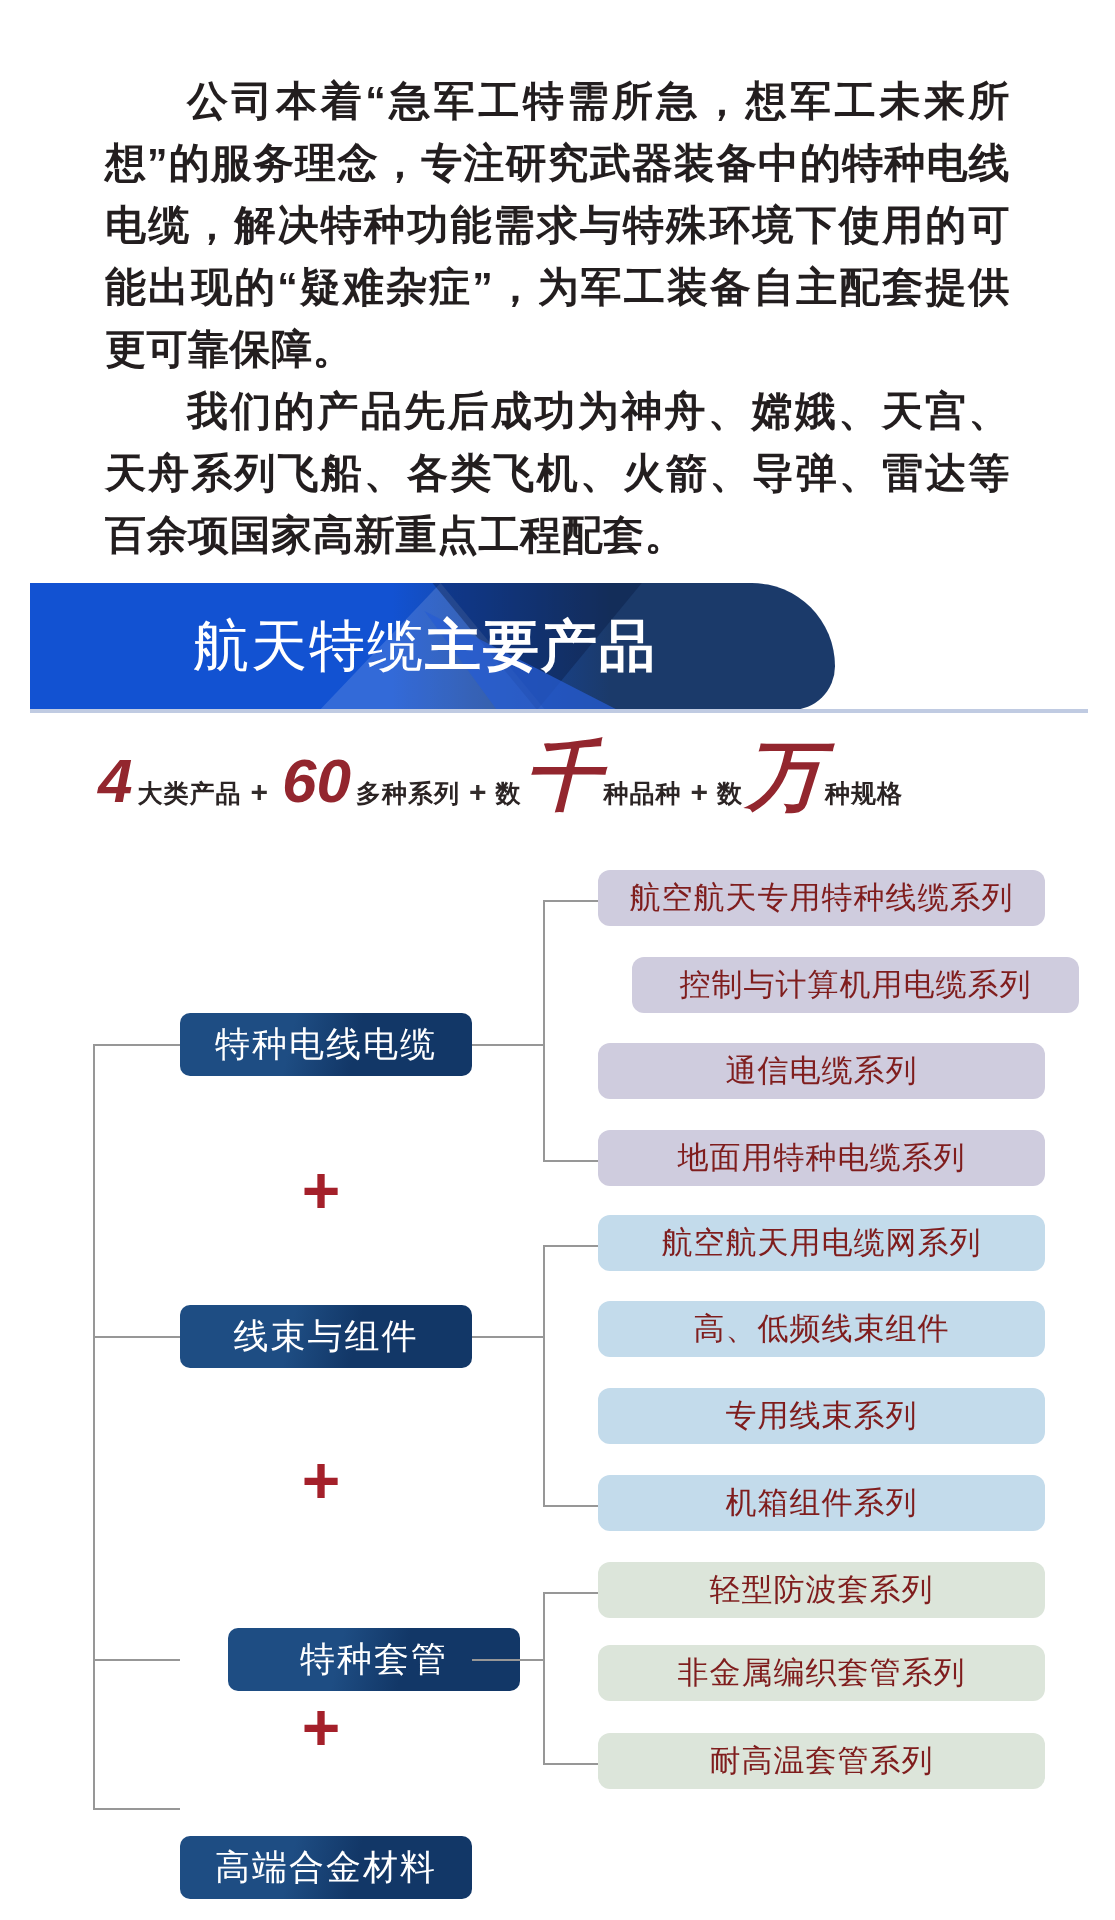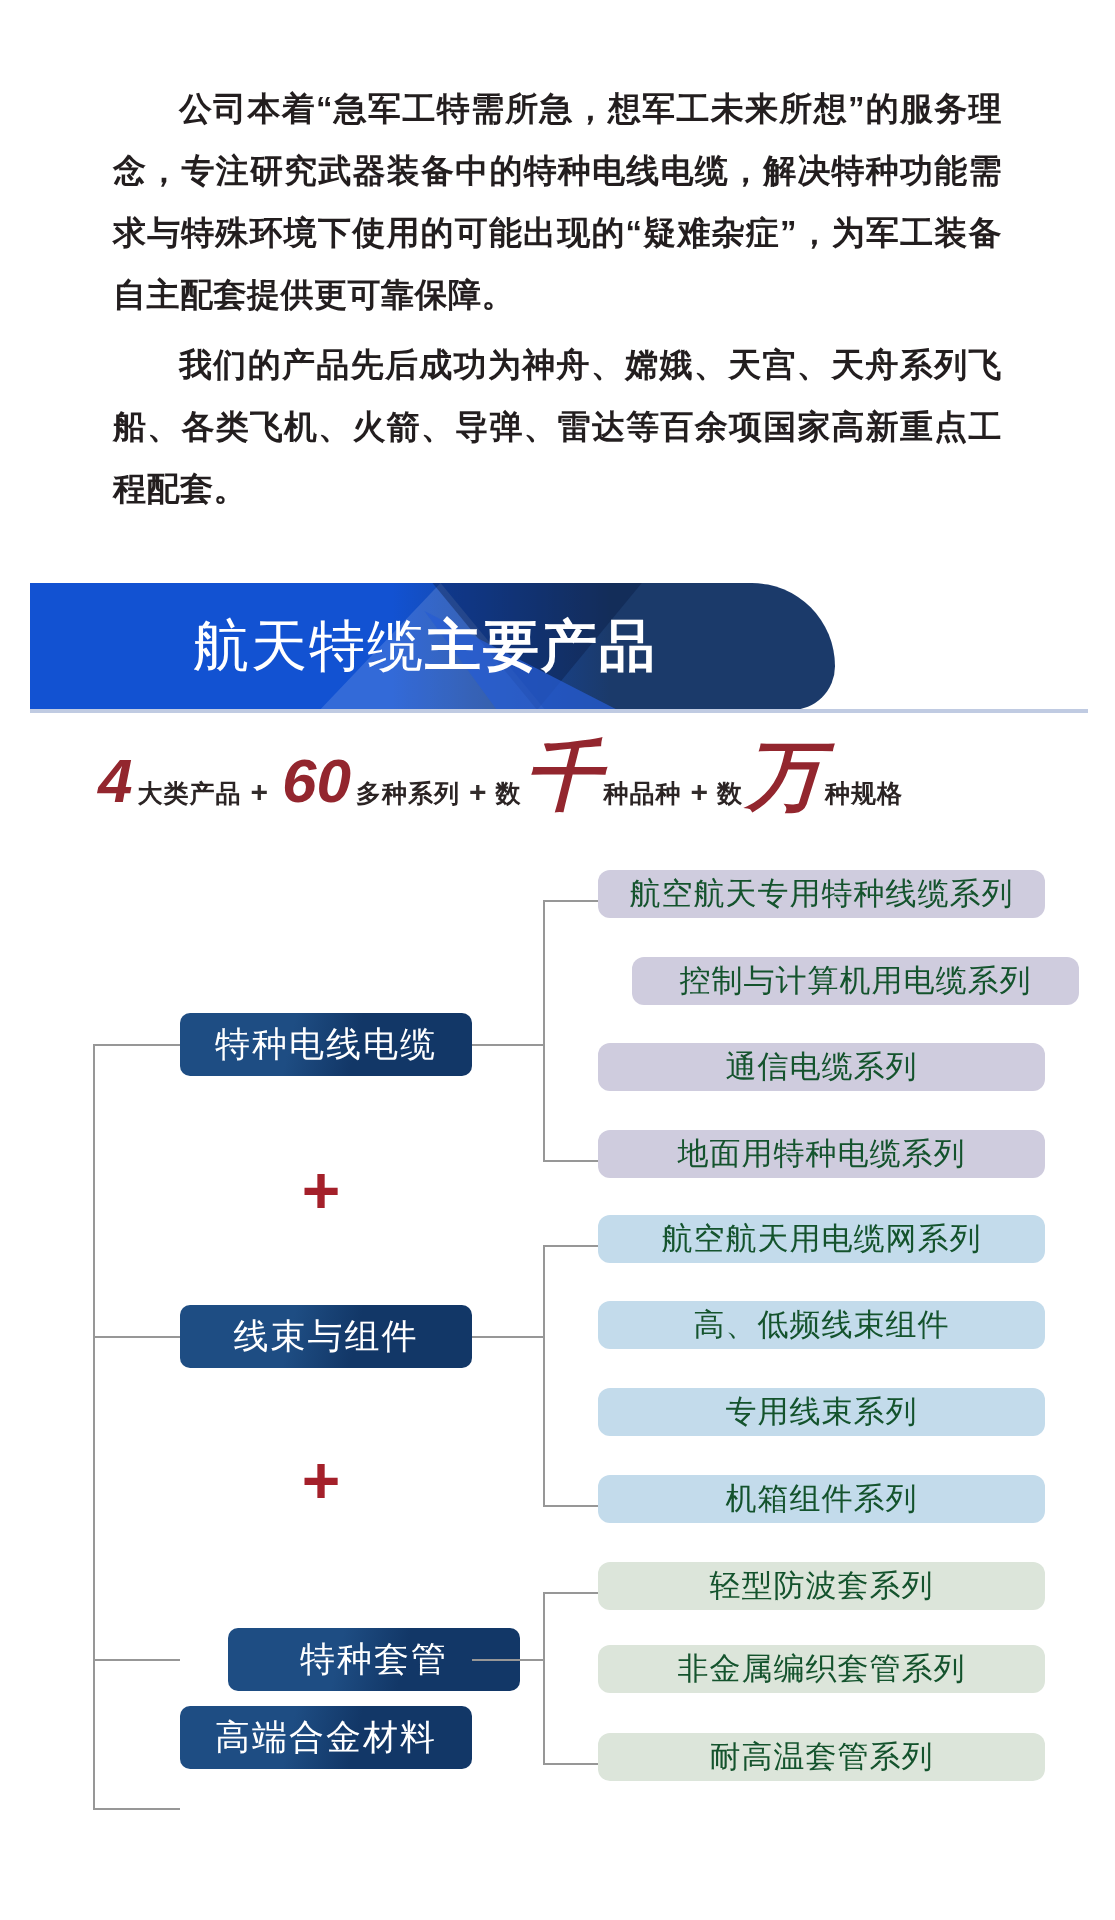--- a/index.html
+++ b/index.html
@@ -1,21 +1,21 @@
 <!DOCTYPE html>
 <html><head>
 <meta charset="utf-8">
 <style>
   html,body{margin:0;padding:0;background:#ffffff;}
   .page{position:relative;width:1115px;height:1920px;background:#ffffff;overflow:hidden;
         font-family:"Liberation Sans","DejaVu Sans",sans-serif;}
 
   
   .intro{position:absolute;left:105px;top:70px;width:905px;}
-  .intro p{margin:8px;text-indent:2em;text-align:justify;font-size:33px;line-height:62px;
+  .intro p{margin:0;text-indent:2em;text-align:justify;font-size:41px;line-height:62px;
            letter-spacing:0.5px;color:#231e1f;font-weight:600;}
 
   
   .banner{position:absolute;left:30px;top:583px;width:805px;height:127px;
           border-radius:0 95px 50px 0;overflow:hidden;
           background:linear-gradient(90deg,#1252d2 0%,#1252d2 45%,#1b3a6a 72%,#1b3a6a 100%);}
   .facet{position:absolute;inset:0;}
   .facet.f1{background:rgba(255,255,255,0.14);clip-path:polygon(36% 100%,51% 0%,64% 100%);}
   .facet.f2{background:rgba(8,24,62,0.38);clip-path:polygon(50% 0%,76% 0%,63% 100%);}
   .facet.f3{background:rgba(39,92,210,0.75);clip-path:polygon(58% 100%,73% 100%,49% 22%);}
@@ -34,23 +34,23 @@
   .seg-plus{font-size:30px;font-weight:700;color:#332d2c;padding:0 9px;}
 
   
   .hline,.vline{position:absolute;background:#979797;}
   .hline{height:2px;}
   .vline{width:2px;}
   .cat-box{position:absolute;left:180px;width:292px;height:63px;border-radius:10px;
            display:flex;align-items:center;justify-content:center;
            color:#ffffff;font-size:35px;font-weight:500;letter-spacing:2px;
            background:linear-gradient(103deg,#1e4d83 0%,#1e4d83 38%,#123767 60%,#123767 100%);}
-  .item-box{position:absolute;left:598px;width:447px;height:48px;border-radius:12px;
+  .item-box{position:absolute;left:598px;width:447px;height:56px;border-radius:12px;
             display:flex;align-items:center;justify-content:center;
-            font-size:31px;font-weight:500;letter-spacing:1px;color:#14532d;}
+            font-size:31px;font-weight:500;letter-spacing:1px;color:#7f1d1d;}
   .plus-sign{position:absolute;left:286px;width:70px;height:72px;
              display:flex;align-items:center;justify-content:center;
              font-size:66px;font-weight:900;color:#a4202a;line-height:1;}
 </style>
 </head>
 <body>
 
 <div class="page">
 
   <div class="intro">
@@ -113,16 +113,16 @@
       <div class="cat-box" style="top: 1628px; margin-left: 48px;">特种套管</div>
       <div class="plus-sign" style="top: 1691px;">+</div>
       <div class="hline" style="left: 472px; top: 1659px; width: 71px;"></div>
       <div class="vline" style="left: 543px; top: 1593px; height: 171px;"></div>
       <div class="hline" style="left: 543px; top: 1592px; width: 55px;"></div>
       <div class="hline" style="left: 543px; top: 1763px; width: 55px;"></div>
       <div class="item-box" style="top: 1562px; background: rgb(220, 229, 218);">轻型防波套系列</div>
       <div class="item-box" style="top: 1645px; background: rgb(220, 229, 218);">非金属编织套管系列</div>
       <div class="item-box" style="top: 1733px; background: rgb(220, 229, 218);">耐高温套管系列</div>
       <div class="hline" style="left: 93px; top: 1808px; width: 87px;"></div>
-      <div class="cat-box" style="top: 1706px;">高端合金材料</div>
+      <div class="cat-box" style="top: 1836px;">高端合金材料</div>
     </div>
 
 </div>
 
 </body></html>

